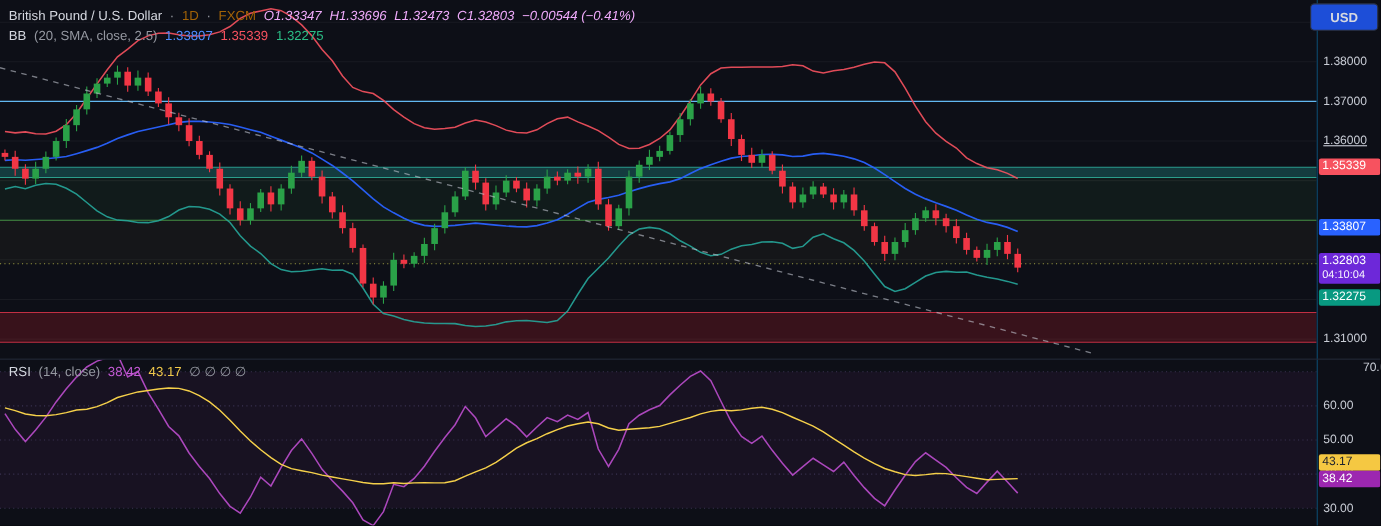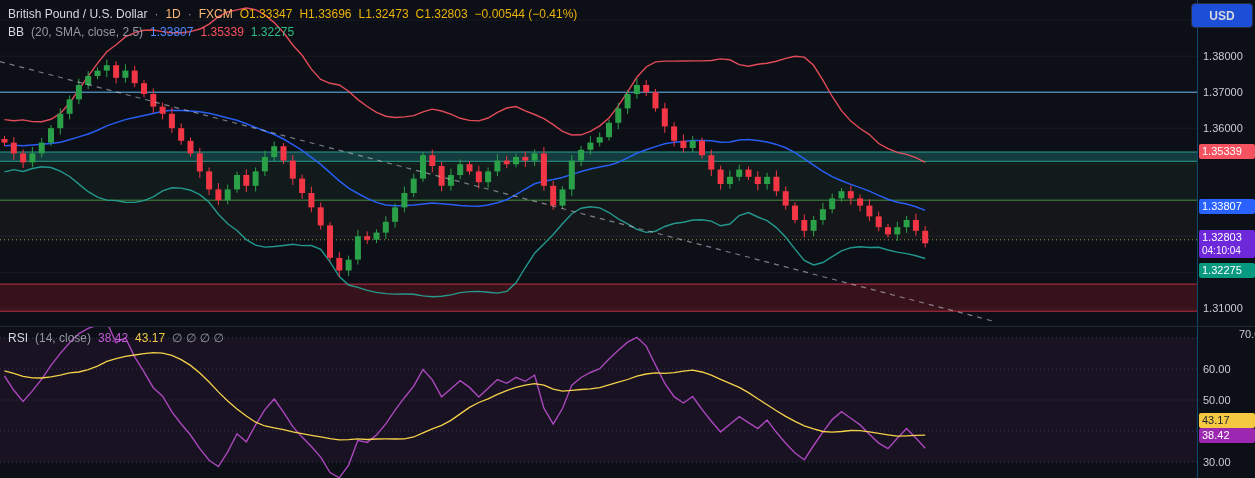--- a/index.html
+++ b/index.html
@@ -15,22 +15,22 @@
                font-size:11px;line-height:13px;z-index:3;}
   .axis .badge .sub{font-size:10px;opacity:.95;}
   .usd-btn{position:absolute;right:2px;top:3px;width:60px;height:23px;z-index:6;
            background:#1d4ed8;border:1px solid #2a3040;border-radius:4px;color:#d5d8e0;
            font-size:12px;font-weight:bold;display:flex;align-items:center;justify-content:center;cursor:pointer;}
   .legend{position:absolute;left:8px;z-index:5;display:flex;flex-direction:column;gap:4px;}
   .legend-main{top:7px;}
   .legend-rsi{top:331px;text-align:right;}
   .legend-row{display:flex;gap:7px;font-size:12px;align-items:baseline;white-space:nowrap;}
   .c-text{color:#d5d8e0;}
-  .c-dim{color:#fdba74;}
-  .c-red{color:#eab308;}
+  .c-dim{color:#a16207;}
+  .c-red{color:#f0abfc;font-style:italic;}
   .c-blue{color:#4e8bff;}
   .c-salmon{color:#f7525f;}
   .c-green{color:#2bbd85;}
   .c-purple{color:#c45ad6;}
   .c-yellow{color:#f0c84a;}
   .c-gray{color:#9598a1;}
 </style>
 </head>
 <body>
 
@@ -303,21 +303,21 @@
       <span class="c-gray">(14, close)</span>
       <span class="c-purple">38.42</span>
       <span class="c-yellow">43.17</span>
       <span class="c-gray">∅ ∅ ∅ ∅</span>
     </div>
   </div>
 
   <div class="axis" id="axis">
       <div class="tick" style="top: 49px;">1.38000</div>
       <div class="tick" style="top: 85px;">1.37000</div>
-      <div class="tick" style="top: 121px;">1.36000</div>
+      <div class="tick" style="top: 121px; text-decoration: underline;">1.36000</div>
       <div class="tick" style="top: 301px;">1.31000</div>
       <div class="tick" style="top: 327px; margin-left: 36px;">70.00</div>
       <div class="tick" style="top: 362px;">60.00</div>
       <div class="tick" style="top: 393px;">50.00</div>
       <div class="tick" style="top: 424px;">40.00</div>
       <div class="tick" style="top: 455px;">30.00</div>
       <div class="badge" style="top: 144px; background: rgb(247, 82, 95); color: rgb(255, 255, 255);">
         <div>1.35339</div>
       </div>
       <div class="badge" style="top: 199px; background: rgb(41, 98, 255); color: rgb(255, 255, 255);">

